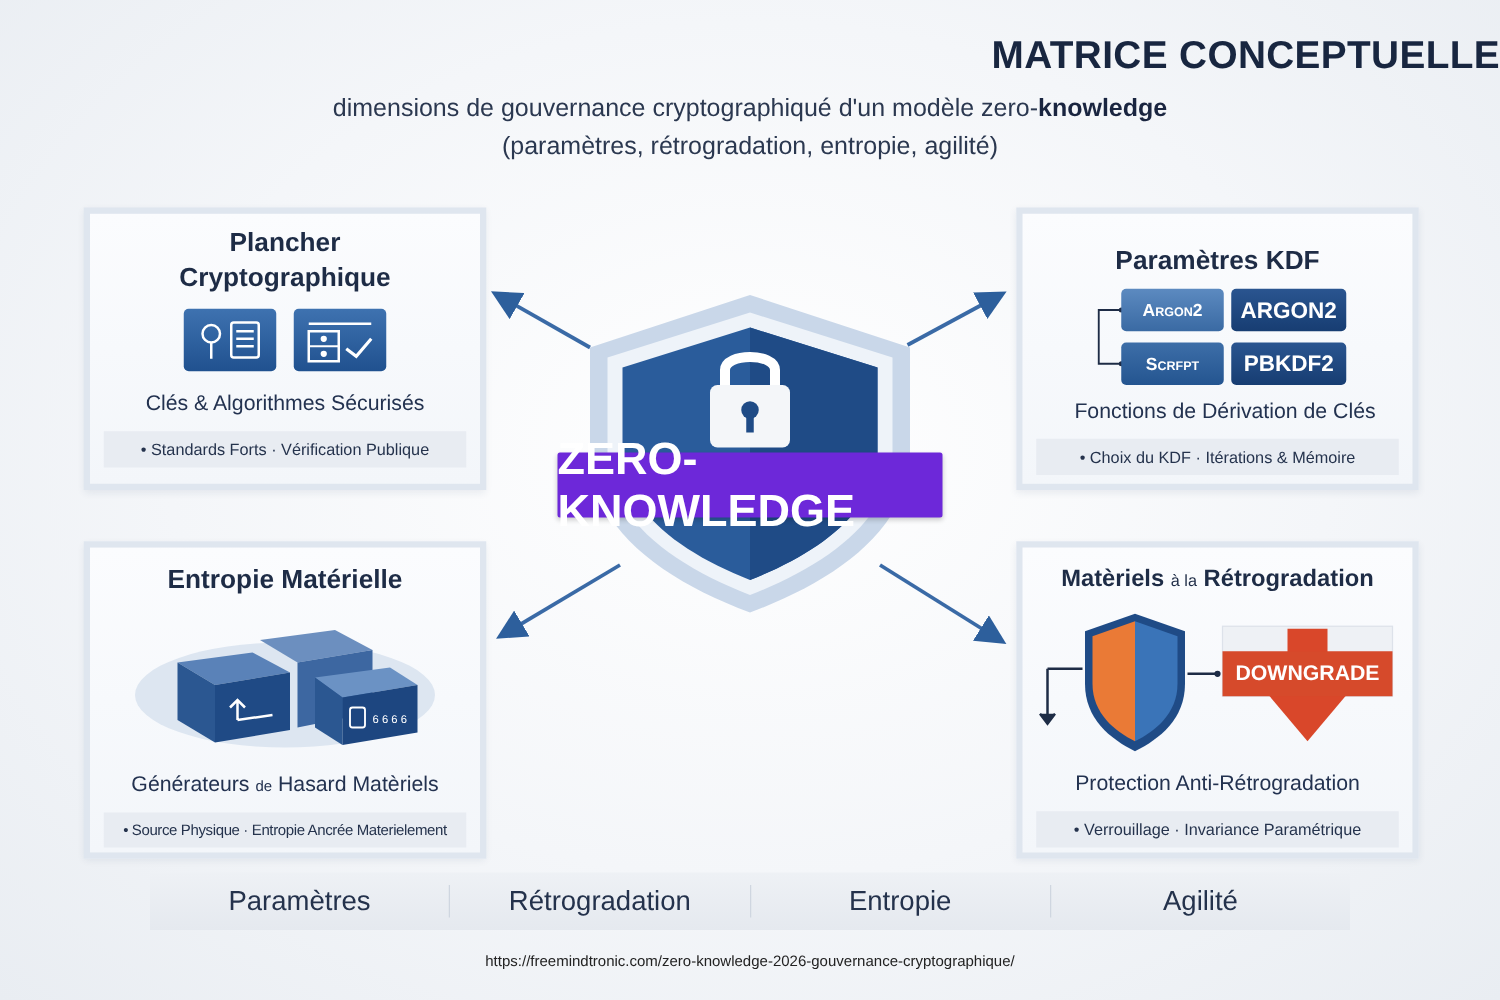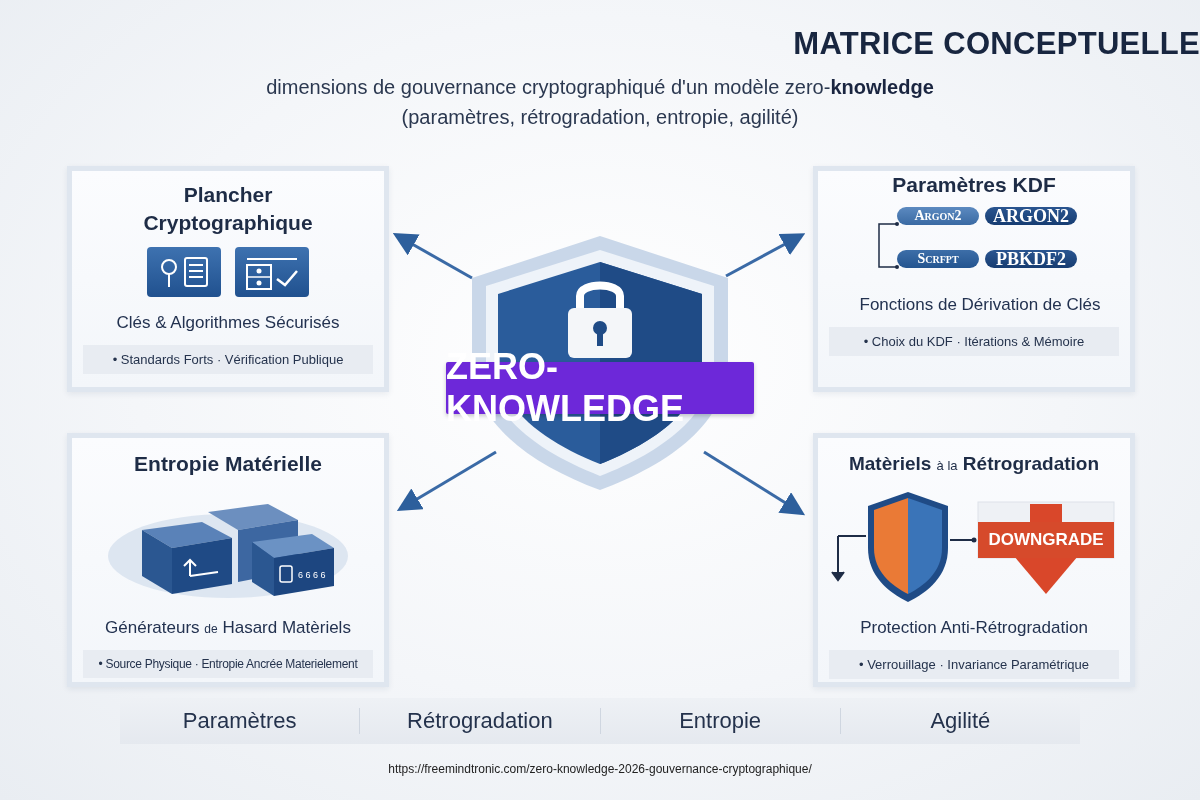--- a/index.html
+++ b/index.html
@@ -40,22 +40,22 @@
 
   .icon-box {
     display: inline-block; width: 74px; height: 50px; border-radius: 4px;
     background: linear-gradient(#3e72b0, #20518f);
     margin: 0 5px; vertical-align: middle;
   }
   .kdf-grid {
     position: relative; width: 210px; height: 84px; margin: 8px auto 0;
   }
   .kdf {
-    position: absolute; height: 18px; border-radius: 15px; color: #fff;
-    font-weight: bold; display: flex; align-items: center; justify-content: center; font-family: Liberation Serif, serif;
+    position: absolute; height: 34px; border-radius: 4px; color: #fff;
+    font-weight: bold; display: flex; align-items: center; justify-content: center;
   }
   .kdf.light { background: linear-gradient(#5c8ac0, #3a6aa3); font-size: 14px; font-variant: small-caps; width: 82px; left: 28px; }
   .kdf.dark { background: linear-gradient(#2a5590, #173d72); font-size: 18px; width: 92px; left: 116px; }
 
   .dims {
     position: absolute; left: 120px; top: 698px; width: 960px; height: 46px;
     background: linear-gradient(#eef1f5, #e5e9ef);
     display: flex; align-items: center;
   }
   .dim {
@@ -130,21 +130,21 @@
           <circle cx="24" cy="36" r="2.5" fill="#fff"></circle>
           <path d="M42,32 L50,38 L62,24" fill="none" stroke="#fff" stroke-width="2.5"></path>
         </svg>
     </span>
   </div>
   <div class="panel-caption" style="margin-top:16px;">Clés &amp; Algorithmes Sécurisés</div>
   <div class="bullets" style="margin-top:12px;">• Standards Forts · Vérification Publique</div>
 </div>
 
 <div class="panel" id="p-tr">
-  <div class="panel-title" style="padding-top:0;">Paramètres KDF</div>
+  <div class="panel-title" style="padding-top:24px;">Paramètres KDF</div>
   <div class="kdf-grid">
     <svg width="30" height="84" style="position:absolute;left:2px;top:0;">
       <path d="M26,17 L8,17 L8,60 L26,60" fill="none" stroke="#1e2c46" stroke-width="1.5"></path>
       <circle cx="26" cy="17" r="2" fill="#1e2c46"></circle>
         <circle cx="26" cy="60" r="2" fill="#1e2c46"></circle>
     </svg>
     <div class="kdf light" style="top:0;">Argon2</div>
     <div class="kdf dark" style="top:0;">ARGON2</div>
     <div class="kdf light" style="top:43px;background:linear-gradient(#3d6ea8,#245590);">Scrfpt</div>
     <div class="kdf dark" style="top:43px;">PBKDF2</div>

